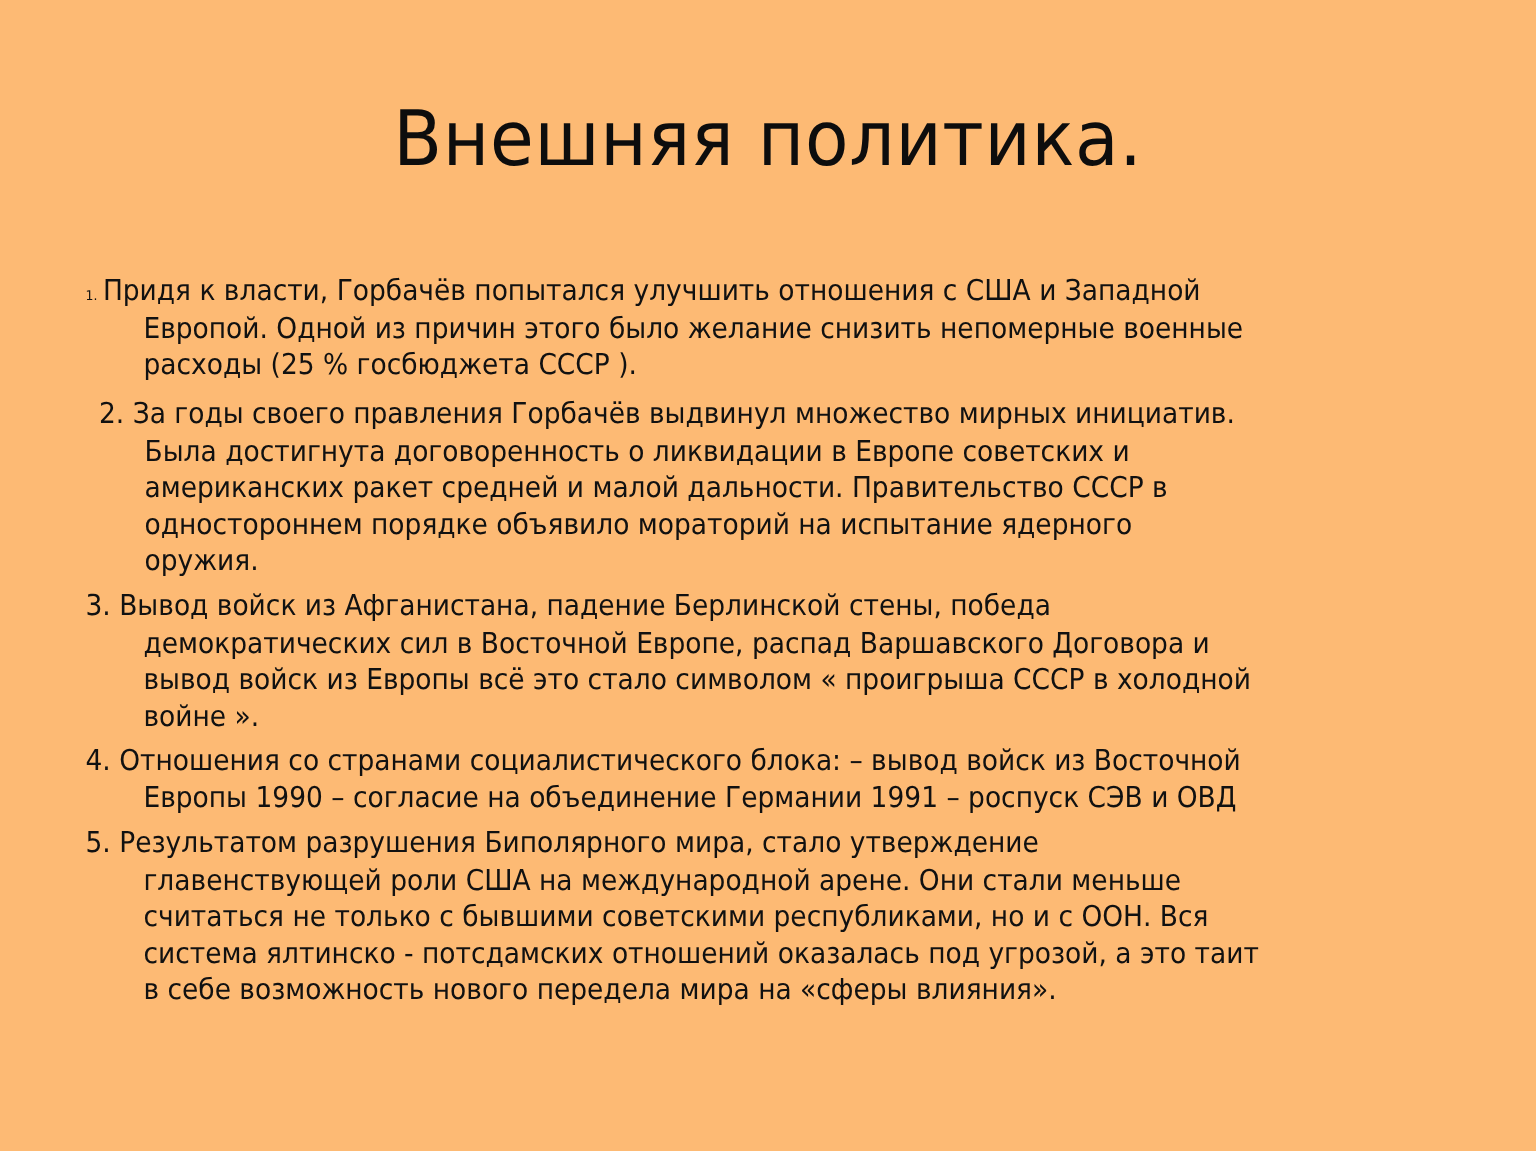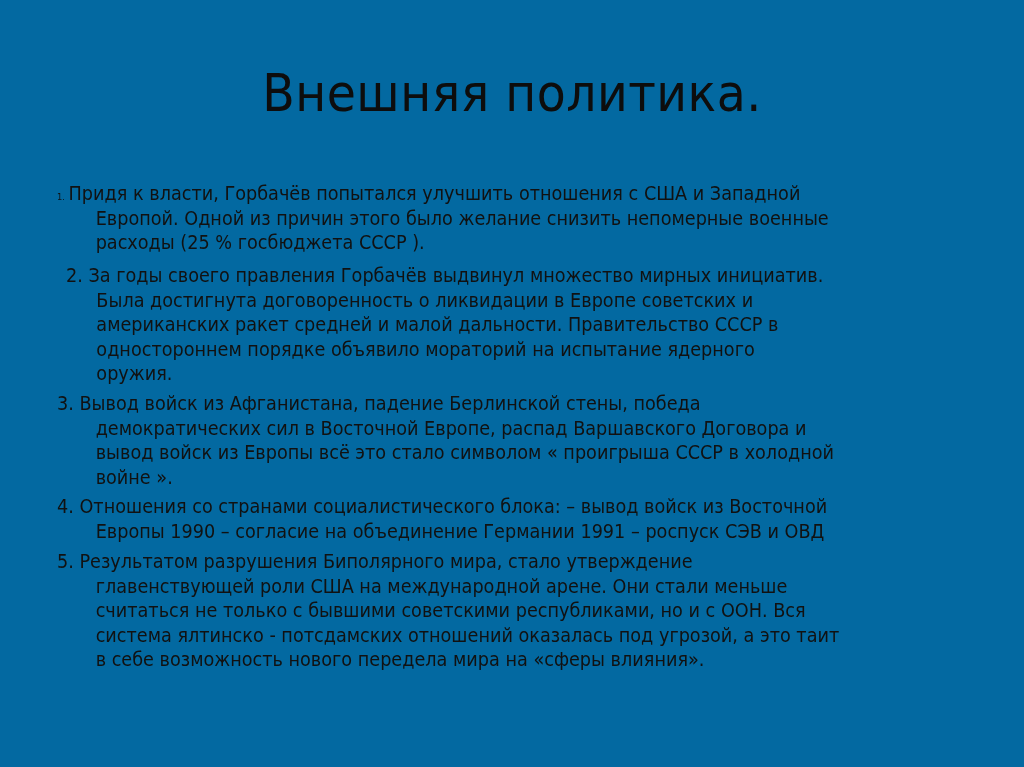--- a/index.html
+++ b/index.html
@@ -12,21 +12,21 @@
     height: 767px;
     position: relative;
     overflow: hidden;
     font-family: "Liberation Sans", "DejaVu Sans", sans-serif;
     color: #111111;
   }
   .slide {
     position: absolute;
     left: 0; top: 0;
     width: 1024px; height: 767px;
-    background: #0369a1;
+    background: #fdba74;
   }
   .title {
     position: absolute;
     left: 0;
     top: 62px;
     width: 1024px;
     text-align: center;
     font-size: 51px;
     line-height: 64px;
     letter-spacing: 0.5px;

